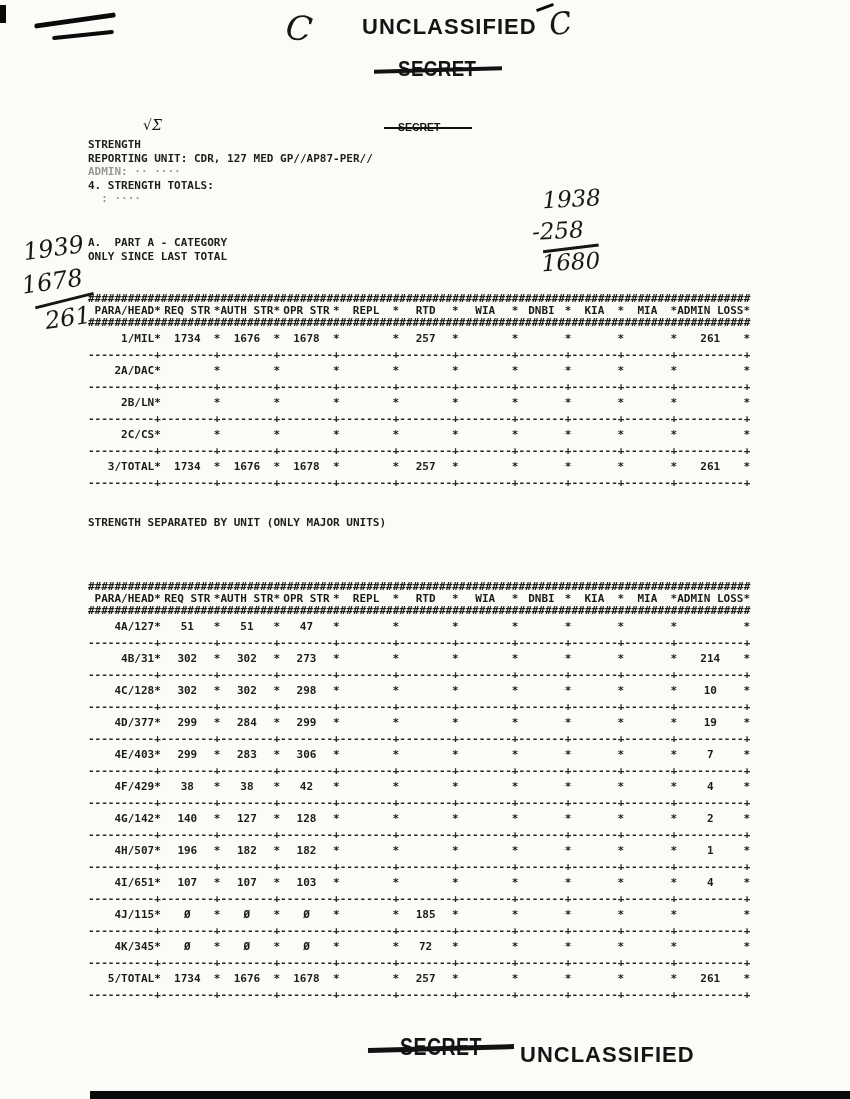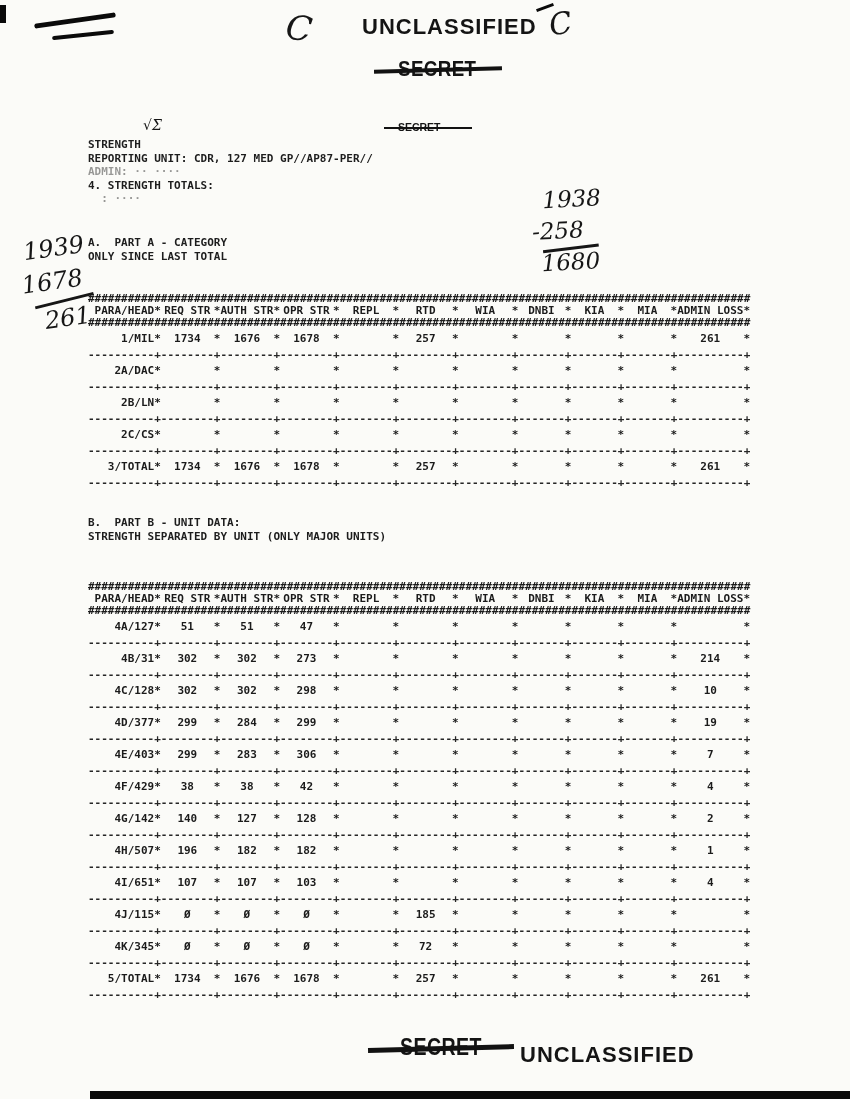--- a/index.html
+++ b/index.html
@@ -95,21 +95,20 @@
       <div class="dline">----------+--------+--------+--------+--------+--------+--------+-------+-------+-------+----------+</div>
       <div class="tline trow"><span class="cell lbl" style="width: 10ch;">2B/LN</span><span class="sep">*</span><span class="cell val" style="width: 8ch;"></span><span class="sep">*</span><span class="cell val" style="width: 8ch;"></span><span class="sep">*</span><span class="cell val" style="width: 8ch;"></span><span class="sep">*</span><span class="cell val" style="width: 8ch;"></span><span class="sep">*</span><span class="cell val" style="width: 8ch;"></span><span class="sep">*</span><span class="cell val" style="width: 8ch;"></span><span class="sep">*</span><span class="cell val" style="width: 7ch;"></span><span class="sep">*</span><span class="cell val" style="width: 7ch;"></span><span class="sep">*</span><span class="cell val" style="width: 7ch;"></span><span class="sep">*</span><span class="cell val" style="width: 10ch;"></span><span class="sep">*</span></div>
       <div class="dline">----------+--------+--------+--------+--------+--------+--------+-------+-------+-------+----------+</div>
       <div class="tline trow"><span class="cell lbl" style="width: 10ch;">2C/CS</span><span class="sep">*</span><span class="cell val" style="width: 8ch;"></span><span class="sep">*</span><span class="cell val" style="width: 8ch;"></span><span class="sep">*</span><span class="cell val" style="width: 8ch;"></span><span class="sep">*</span><span class="cell val" style="width: 8ch;"></span><span class="sep">*</span><span class="cell val" style="width: 8ch;"></span><span class="sep">*</span><span class="cell val" style="width: 8ch;"></span><span class="sep">*</span><span class="cell val" style="width: 7ch;"></span><span class="sep">*</span><span class="cell val" style="width: 7ch;"></span><span class="sep">*</span><span class="cell val" style="width: 7ch;"></span><span class="sep">*</span><span class="cell val" style="width: 10ch;"></span><span class="sep">*</span></div>
       <div class="dline">----------+--------+--------+--------+--------+--------+--------+-------+-------+-------+----------+</div>
       <div class="tline trow"><span class="cell lbl" style="width: 10ch;">3/TOTAL</span><span class="sep">*</span><span class="cell val" style="width: 8ch;">1734</span><span class="sep">*</span><span class="cell val" style="width: 8ch;">1676</span><span class="sep">*</span><span class="cell val" style="width: 8ch;">1678</span><span class="sep">*</span><span class="cell val" style="width: 8ch;"></span><span class="sep">*</span><span class="cell val" style="width: 8ch;">257</span><span class="sep">*</span><span class="cell val" style="width: 8ch;"></span><span class="sep">*</span><span class="cell val" style="width: 7ch;"></span><span class="sep">*</span><span class="cell val" style="width: 7ch;"></span><span class="sep">*</span><span class="cell val" style="width: 7ch;"></span><span class="sep">*</span><span class="cell val" style="width: 10ch;">261</span><span class="sep">*</span></div>
       <div class="dline">----------+--------+--------+--------+--------+--------+--------+-------+-------+-------+----------+</div>
     </div>
 
   <div class="block" style="left:88px;top:516px;">
-    <div class="typed">B.  PART B - UNIT DATA:</div>
     <div class="typed">STRENGTH SEPARATED BY UNIT (ONLY MAJOR UNITS)</div>
   </div>
 
   <div class="table" style="left:88px;top:581px;">
       <div class="hline">####################################################################################################</div>
       <div class="tline"><span class="cell lbl" style="width: 10ch;">PARA/HEAD</span><span class="sep">*</span><span class="cell val" style="width: 8ch;">REQ STR</span><span class="sep">*</span><span class="cell val" style="width: 8ch;">AUTH STR</span><span class="sep">*</span><span class="cell val" style="width: 8ch;">OPR STR</span><span class="sep">*</span><span class="cell val" style="width: 8ch;">REPL</span><span class="sep">*</span><span class="cell val" style="width: 8ch;">RTD</span><span class="sep">*</span><span class="cell val" style="width: 8ch;">WIA</span><span class="sep">*</span><span class="cell val" style="width: 7ch;">DNBI</span><span class="sep">*</span><span class="cell val" style="width: 7ch;">KIA</span><span class="sep">*</span><span class="cell val" style="width: 7ch;">MIA</span><span class="sep">*</span><span class="cell val" style="width: 10ch;">ADMIN LOSS</span><span class="sep">*</span></div>
       <div class="hline">####################################################################################################</div>
       <div class="tline trow"><span class="cell lbl" style="width: 10ch;">4A/127</span><span class="sep">*</span><span class="cell val" style="width: 8ch;">51</span><span class="sep">*</span><span class="cell val" style="width: 8ch;">51</span><span class="sep">*</span><span class="cell val" style="width: 8ch;">47</span><span class="sep">*</span><span class="cell val" style="width: 8ch;"></span><span class="sep">*</span><span class="cell val" style="width: 8ch;"></span><span class="sep">*</span><span class="cell val" style="width: 8ch;"></span><span class="sep">*</span><span class="cell val" style="width: 7ch;"></span><span class="sep">*</span><span class="cell val" style="width: 7ch;"></span><span class="sep">*</span><span class="cell val" style="width: 7ch;"></span><span class="sep">*</span><span class="cell val" style="width: 10ch;"></span><span class="sep">*</span></div>
       <div class="dline">----------+--------+--------+--------+--------+--------+--------+-------+-------+-------+----------+</div>
       <div class="tline trow"><span class="cell lbl" style="width: 10ch;">4B/31</span><span class="sep">*</span><span class="cell val" style="width: 8ch;">302</span><span class="sep">*</span><span class="cell val" style="width: 8ch;">302</span><span class="sep">*</span><span class="cell val" style="width: 8ch;">273</span><span class="sep">*</span><span class="cell val" style="width: 8ch;"></span><span class="sep">*</span><span class="cell val" style="width: 8ch;"></span><span class="sep">*</span><span class="cell val" style="width: 8ch;"></span><span class="sep">*</span><span class="cell val" style="width: 7ch;"></span><span class="sep">*</span><span class="cell val" style="width: 7ch;"></span><span class="sep">*</span><span class="cell val" style="width: 7ch;"></span><span class="sep">*</span><span class="cell val" style="width: 10ch;">214</span><span class="sep">*</span></div>

